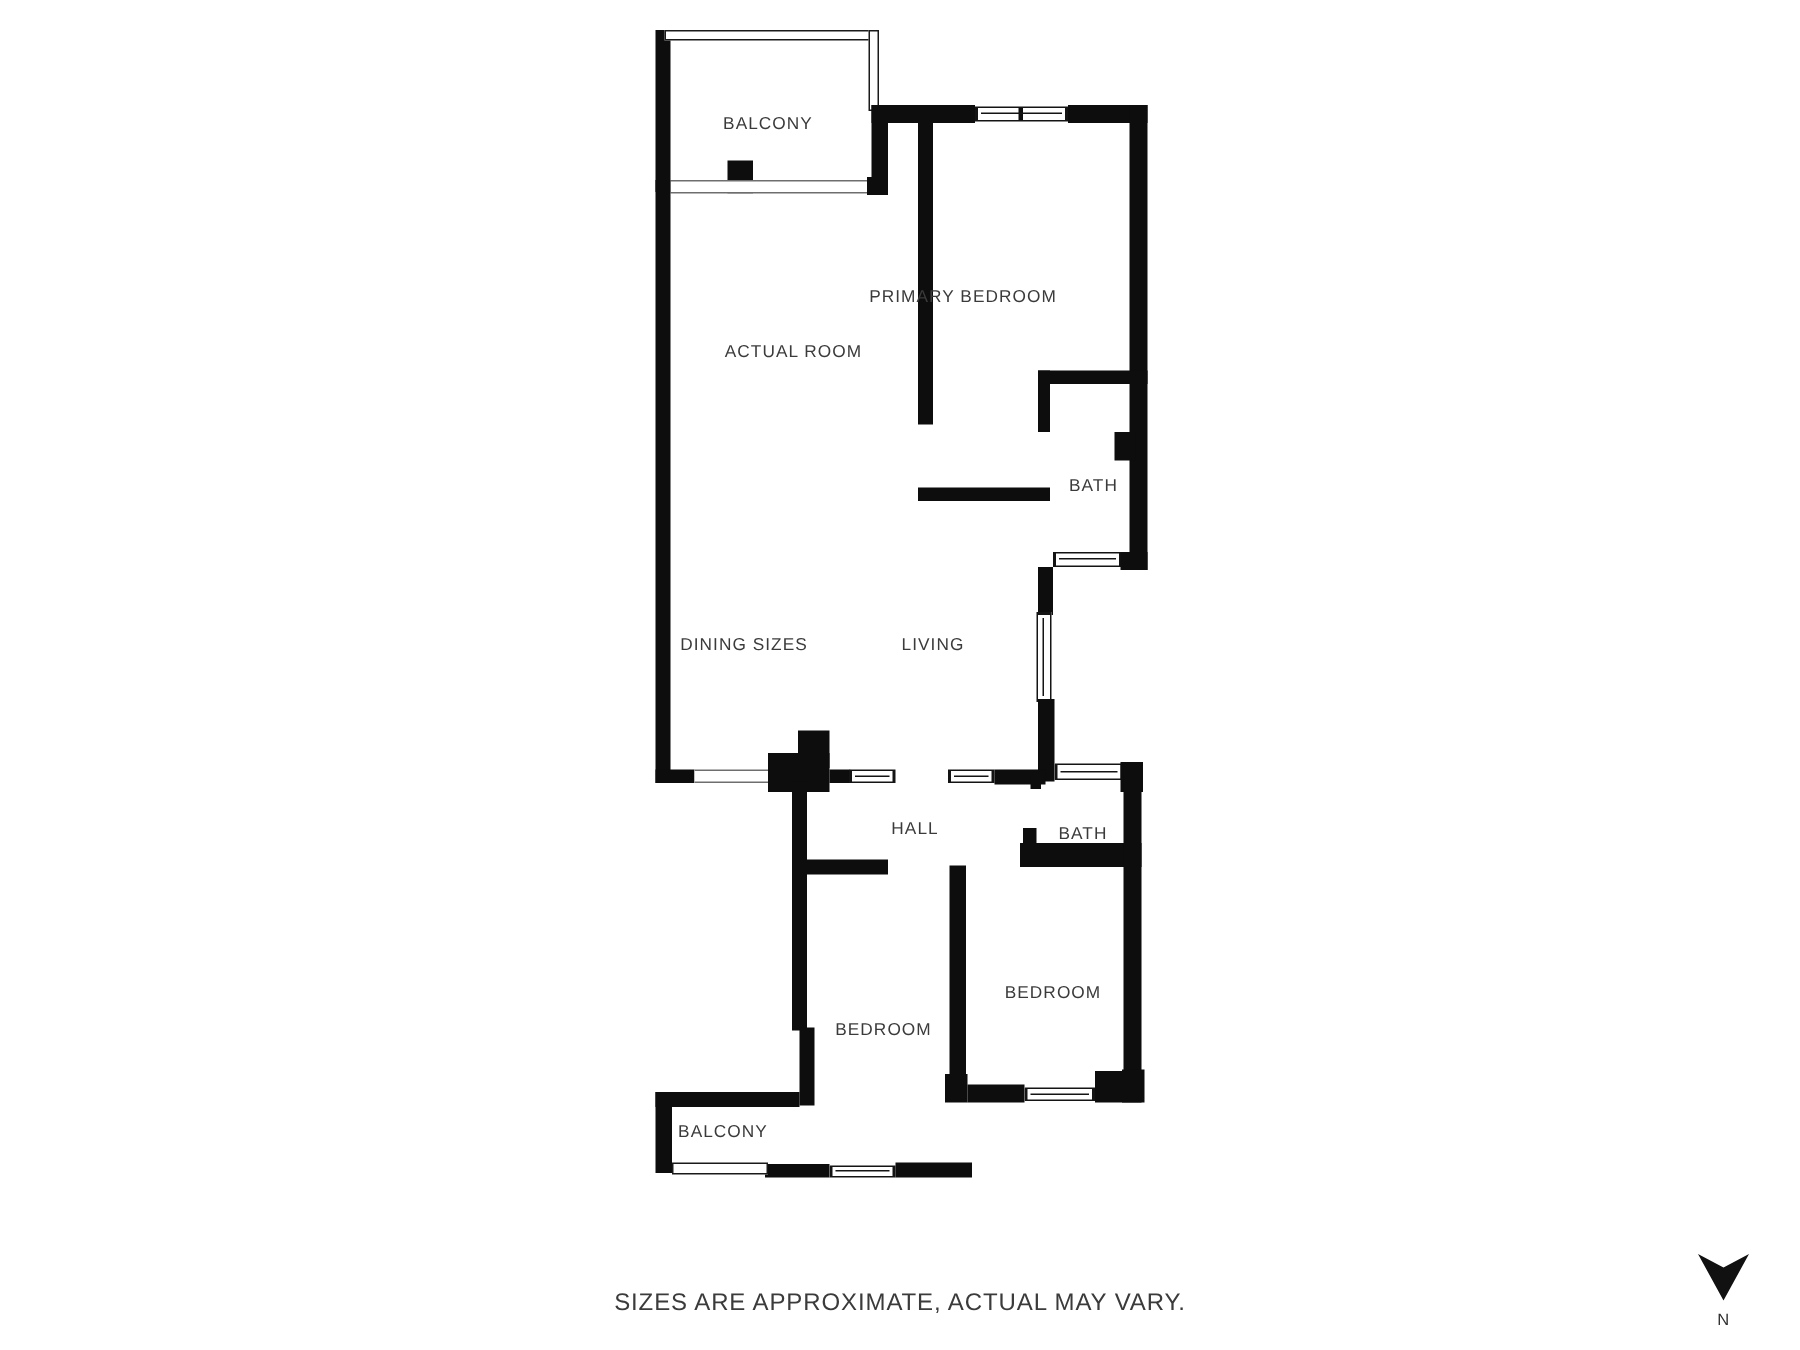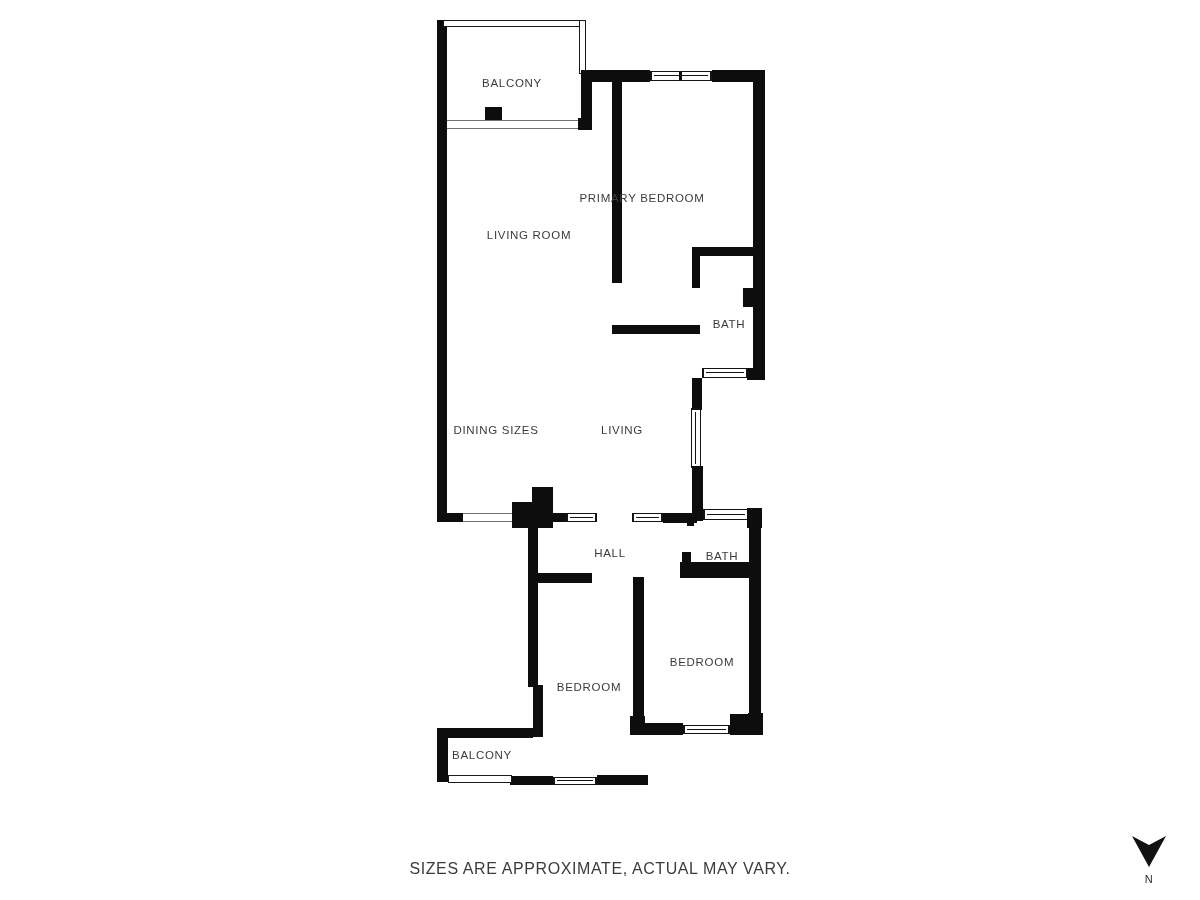--- a/index.html
+++ b/index.html
@@ -87,21 +87,21 @@
   <div class="w" style="left:645px;top:723px;width:38px;height:12px;"></div>
   <div class="win" style="left:683px;top:725px;width:47px;height:9px;"></div>
   <div class="w" style="left:730px;top:714px;width:31px;height:21px;"></div>
 
   <div class="w" style="left:437px;top:728px;width:96px;height:10px;"></div>
   <div class="w" style="left:437px;top:728px;width:11px;height:54px;"></div>
   <div class="rail" style="left:448px;top:775px;width:64px;height:8px;"></div>
 
   <div class="lbl" style="left:512px;top:83px;">BALCONY</div>
   <div class="lbl" style="left:642px;top:198px;">PRIMARY BEDROOM</div>
-  <div class="lbl" style="left:529px;top:235px;">LIVING ROOM</div>
+  <div class="lbl" style="left:529px;top:235px;">ACTUAL ROOM</div>
   <div class="lbl" style="left:729px;top:324px;">BATH</div>
   <div class="lbl" style="left:496px;top:430px;">DINING SIZES</div>
   <div class="lbl" style="left:622px;top:430px;">LIVING</div>
   <div class="lbl" style="left:610px;top:553px;">HALL</div>
   <div class="lbl" style="left:722px;top:556px;">BATH</div>
   <div class="lbl" style="left:589px;top:687px;">BEDROOM</div>
   <div class="lbl" style="left:702px;top:662px;">BEDROOM</div>
   <div class="lbl" style="left:482px;top:755px;">BALCONY</div>
 
   <div class="disclaimer">SIZES ARE APPROXIMATE, ACTUAL MAY VARY.</div>

